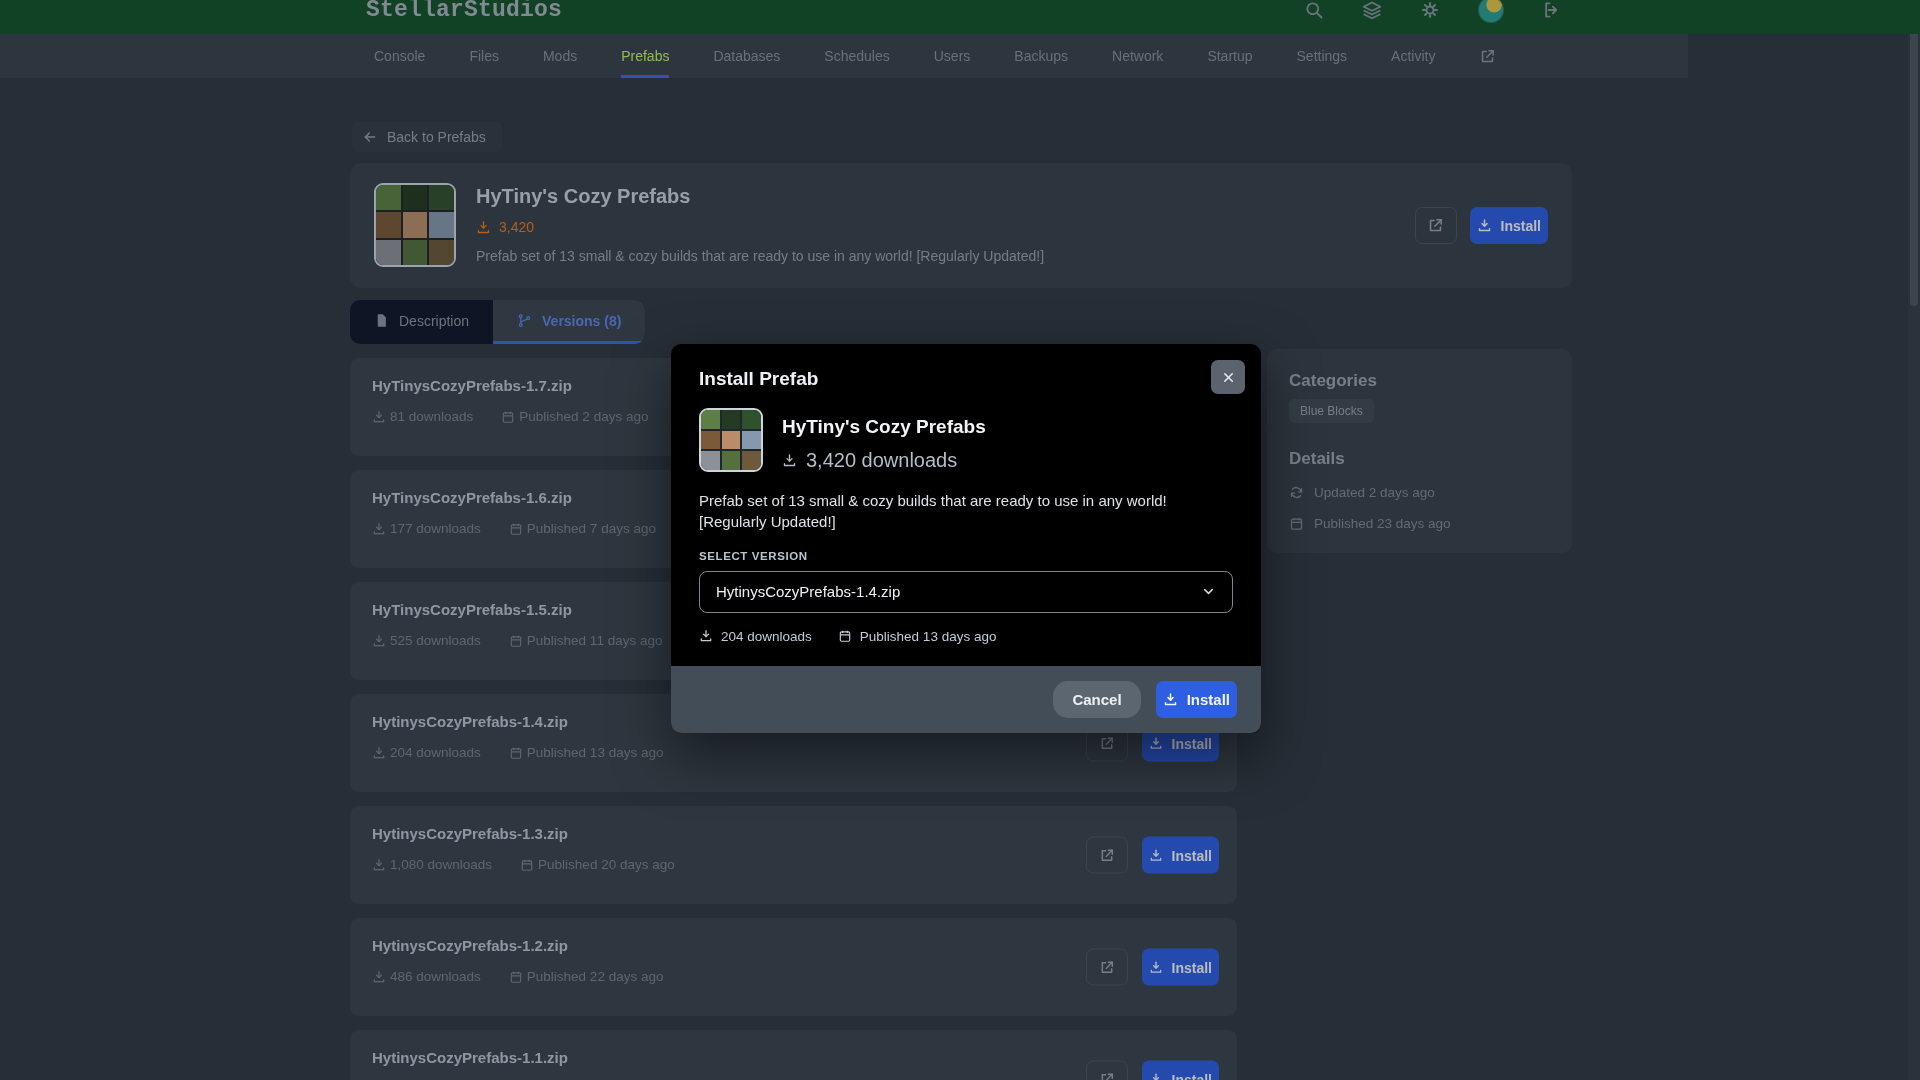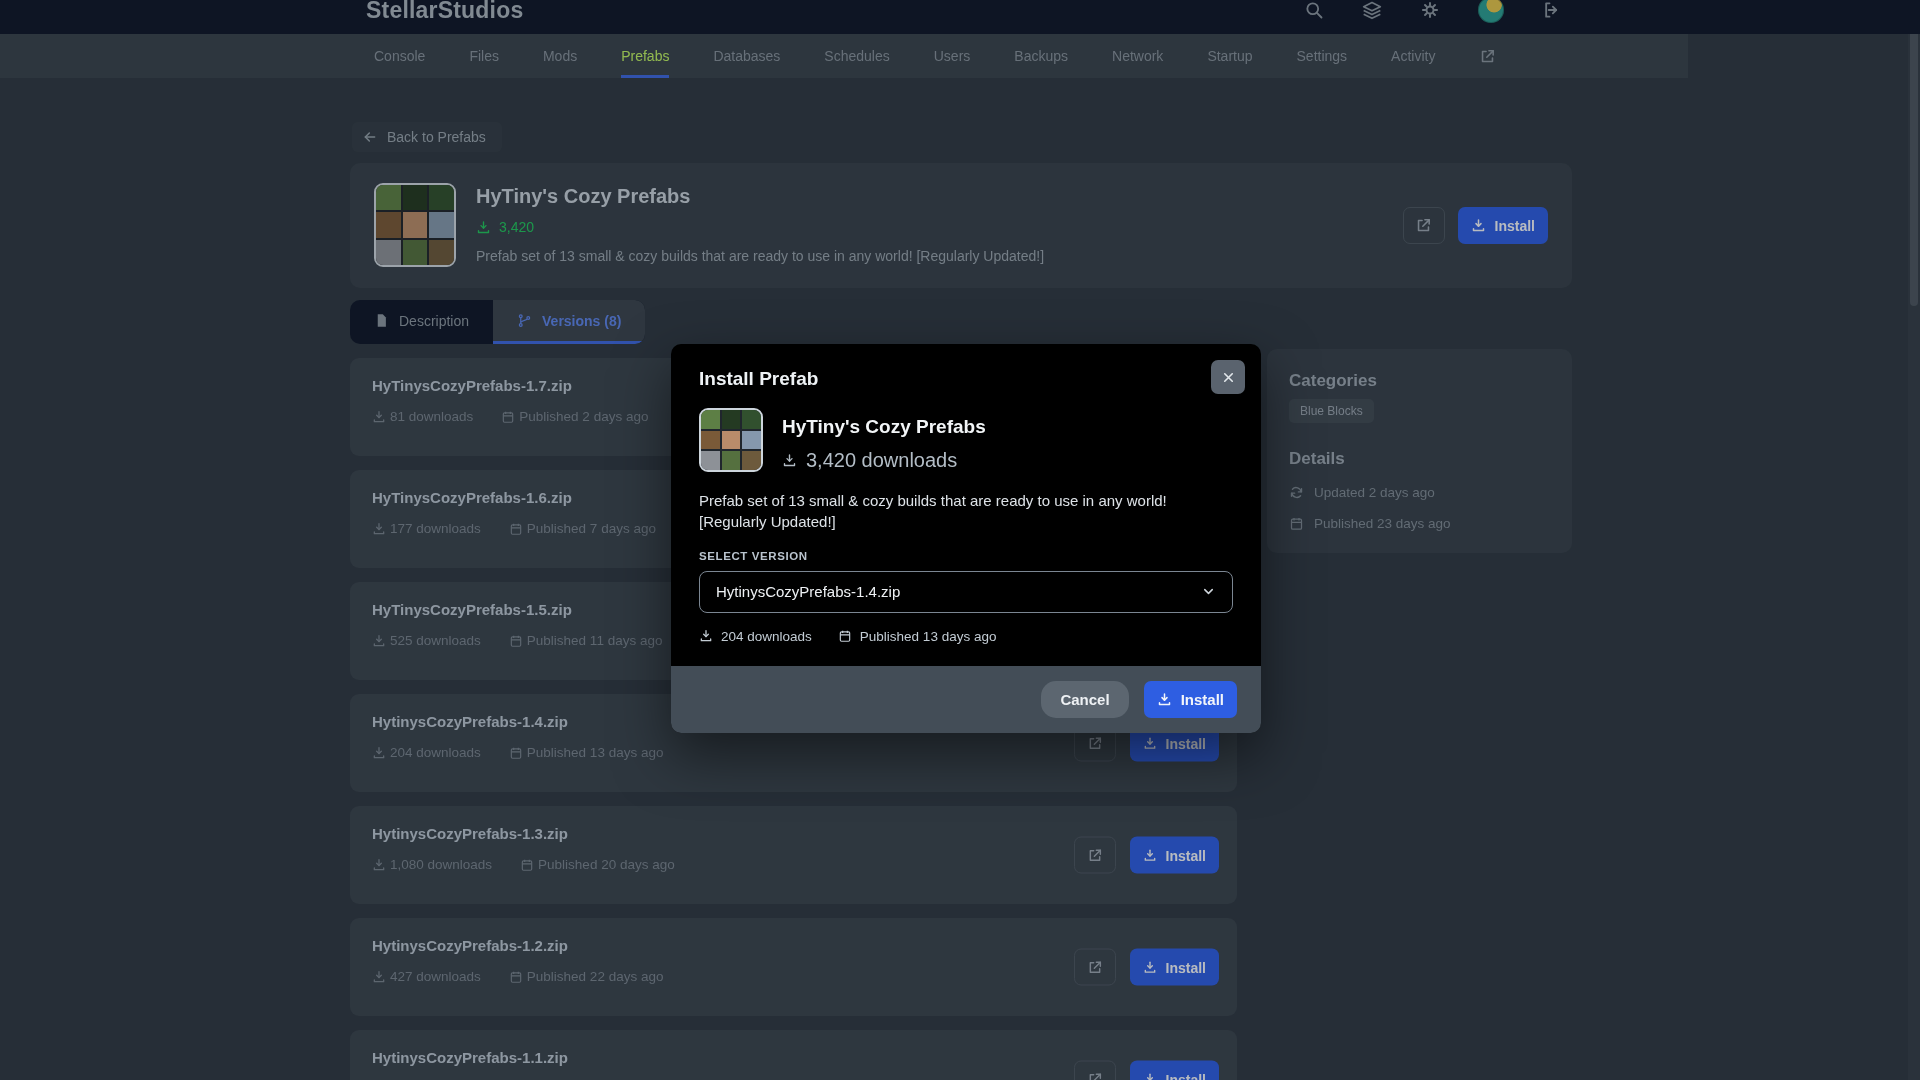--- a/index.html
+++ b/index.html
@@ -5,21 +5,21 @@
   html,body{margin:0;padding:0;}
   body{
     width:1920px;height:1080px;position:relative;overflow:hidden;
     background:#2f3943;font-family:"Liberation Sans","DejaVu Sans",sans-serif;
     -webkit-font-smoothing:antialiased;
   }
   svg{display:block;}
   .ic{flex:0 0 auto;}
 
   
-  .top{position:absolute;left:0;top:0;width:1920px;height:34px;background:#0f172a;overflow:hidden;z-index:5;}
+  .top{position:absolute;left:0;top:0;width:1920px;height:34px;background:#14532d;overflow:hidden;z-index:5;font-family:Liberation Mono, monospace;}
   .top-inner{display:flex;align-items:center;justify-content:space-between;height:48px;margin-top:-14px;padding:0 358px 0 366px;}
   .app-title{font-size:23px;font-weight:bold;color:#a9b3bd;letter-spacing:.2px;}
   .top-icons{display:flex;align-items:center;gap:38px;color:#8b96a0;}
   .hbtn{width:20px;height:20px;cursor:pointer;}
   .avatar{width:26px;height:26px;border-radius:50%;
     background:radial-gradient(circle at 62% 30%,#e3c44d 0 30%,#2c9f94 33% 100%);
     box-shadow:inset 0 0 0 1px rgba(0,0,0,.25);}
 
   
   .navbar{position:absolute;left:0;top:34px;width:1688px;height:44px;background:#39434d;z-index:5;}
@@ -44,29 +44,29 @@
   .thumb i:nth-child(2){background:#243a22;}
   .thumb i:nth-child(3){background:#31502e;}
   .thumb i:nth-child(4){background:#7a5a38;}
   .thumb i:nth-child(5){background:#b98c6a;}
   .thumb i:nth-child(6){background:#8598ad;}
   .thumb i:nth-child(7){background:#8d9197;}
   .thumb i:nth-child(8){background:#55703f;}
   .thumb i:nth-child(9){background:#6d5a3c;}
   .mc-info{flex:1;min-width:0;}
   .mc-title{font-size:20px;font-weight:bold;color:#c6cfd8;margin-top:2px;}
-  .mc-meta{display:flex;align-items:center;gap:8px;color:#22c55e;font-size:14px;margin-top:11px;}
+  .mc-meta{display:flex;align-items:center;gap:8px;color:#f97316;font-size:14px;margin-top:11px;}
   .mc-desc{color:#97a2ac;font-size:14px;margin-top:13px;}
   .mc-actions{display:flex;align-items:center;gap:13px;align-self:center;}
 
   
   .sqbtn{width:42px;height:37px;border:1px solid #4d5762;border-radius:7px;display:flex;align-items:center;justify-content:center;
     color:#9aa5b0;cursor:pointer;box-sizing:border-box;background:transparent;}
   .btn-blue{display:inline-flex;align-items:center;justify-content:center;gap:9px;background:#2e5ee2;color:#f2f5fa;
-    font-size:14px;font-weight:bold;border:none;border-radius:7px;height:37px;padding:0 13px;cursor:pointer;}
+    font-size:14px;font-weight:bold;border:none;border-radius:7px;height:37px;padding:0 7px;cursor:pointer;}
   .btn-gray{display:inline-flex;align-items:center;justify-content:center;background:#5c6670;color:#eef1f4;
     font-size:15px;font-weight:bold;border:none;border-radius:15px;height:37px;padding:0 19px;cursor:pointer;}
 
   
   .tabsrow{position:absolute;left:350px;top:300px;display:inline-flex;background:#0f172a;border-radius:10px;overflow:hidden;height:44px;}
   .tab{display:flex;align-items:center;gap:10px;padding:0 24px;font-size:14px;color:#8b96a0;cursor:pointer;
     border-bottom:3px solid transparent;box-sizing:border-box;}
   .tab.active{background:#3b454f;color:#5d84ea;border-bottom-color:#3e68e0;font-weight:bold;}
 
   
@@ -475,21 +475,21 @@
     <div class="v-file">HytinysCozyPrefabs-1.2.zip</div>
     <div class="v-meta">
       <span class="mitem">
           <span class="ic">
             <svg viewBox="0 0 24 24" width="14" height="14" fill="none" stroke="currentColor" stroke-width="2.2" stroke-linecap="round" stroke-linejoin="round">
               <path d="M12 3v10"></path>
               <path d="M8 9l4 4 4-4"></path>
               <path d="M4 17v3h16v-3"></path>
             </svg>
           </span>
-          <span>427 downloads</span>
+          <span>486 downloads</span>
         </span>
       <span class="mitem">
           <span class="ic">
             <svg viewBox="0 0 24 24" width="14" height="14" fill="none" stroke="currentColor" stroke-width="2" stroke-linejoin="round">
               <rect x="4" y="5" width="16" height="16" rx="2"></rect>
               <path d="M4 10h16M8 3v4M16 3v4"></path>
             </svg>
           </span>
           <span>Published 22 days ago</span>
         </span>

